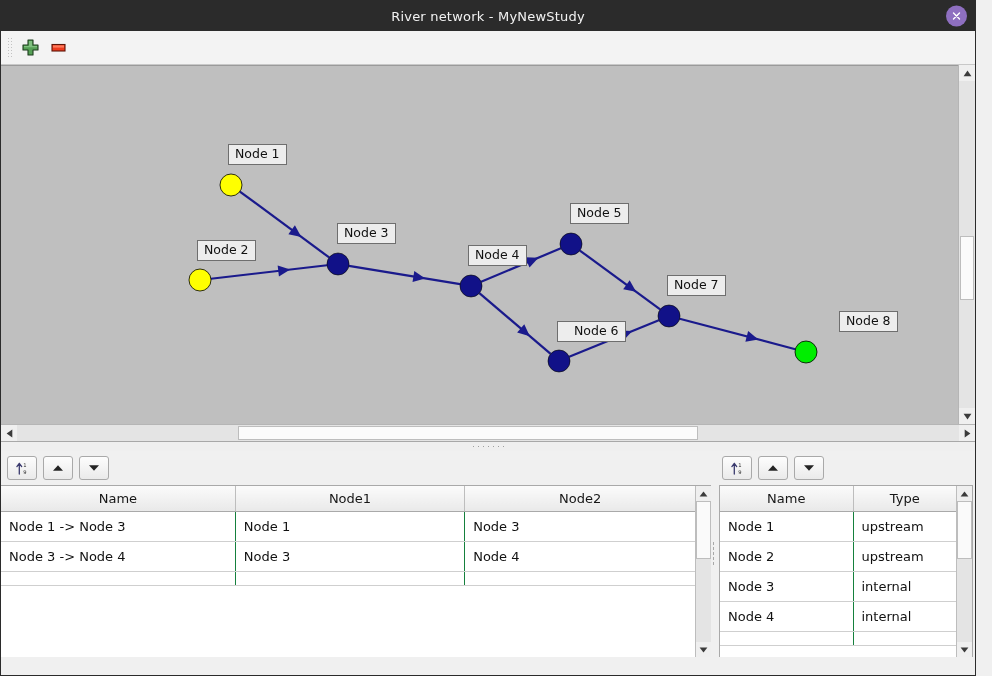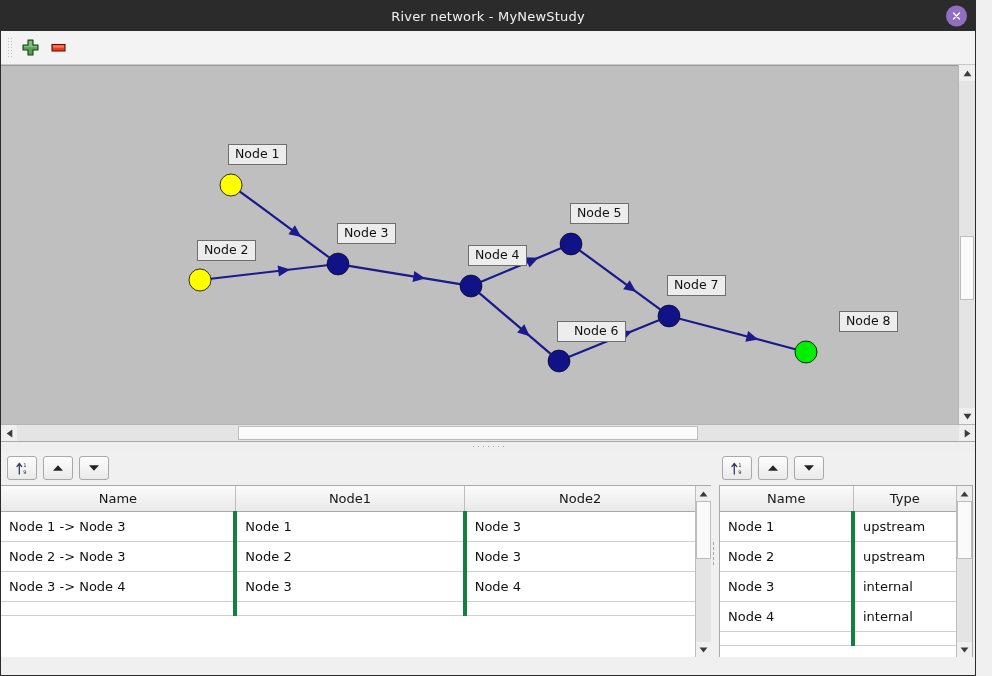--- a/index.html
+++ b/index.html
@@ -166,21 +166,21 @@
     border-bottom: 1px solid #a9a9a9;
     font-weight: normal;
     font-size: 13px;
     color: #161616;
     height: 25px;
     text-align: center;
   }
   thead th:last-child { border-right: none; }
   tbody td {
     height: 30px;
-    border-right: 4px solid #15803d;
+    border-right: 1px solid #15803d;
     border-bottom: 1px solid #cfcfcf;
     font-size: 13px;
     color: #111;
     padding: 0 8px;
     background: #ffffff;
     white-space: nowrap; overflow: hidden;
   }
   tbody td:last-child { border-right: none; }
   tbody tr.partial td { height: 14px; }
   .table-vscroll {
@@ -361,25 +361,20 @@
                   <th>Node2</th>
                 </tr>
               </thead>
             <tbody id="branch-body">
                 <tr>
                   <td>Node 1 -&gt; Node 3</td>
                   <td>Node 1</td>
                   <td>Node 3</td>
                 </tr>
                 <tr>
-                  <td>Node 2 -&gt; Node 3</td>
-                  <td>Node 2</td>
-                  <td>Node 3</td>
-                </tr>
-                <tr>
                   <td>Node 3 -&gt; Node 4</td>
                   <td>Node 3</td>
                   <td>Node 4</td>
                 </tr>
                 <tr class="partial">
                   <td></td>
                   <td></td>
                   <td></td>
                 </tr>
               </tbody>

